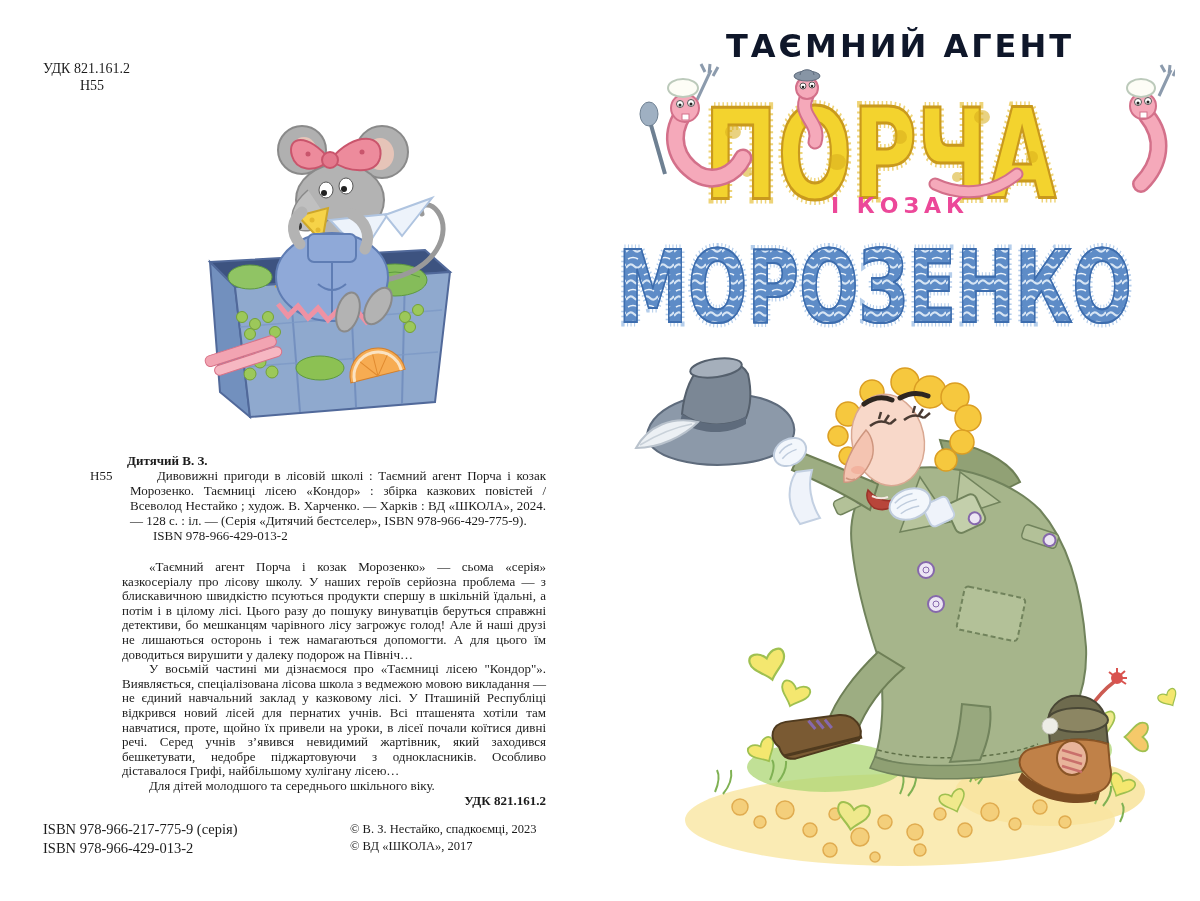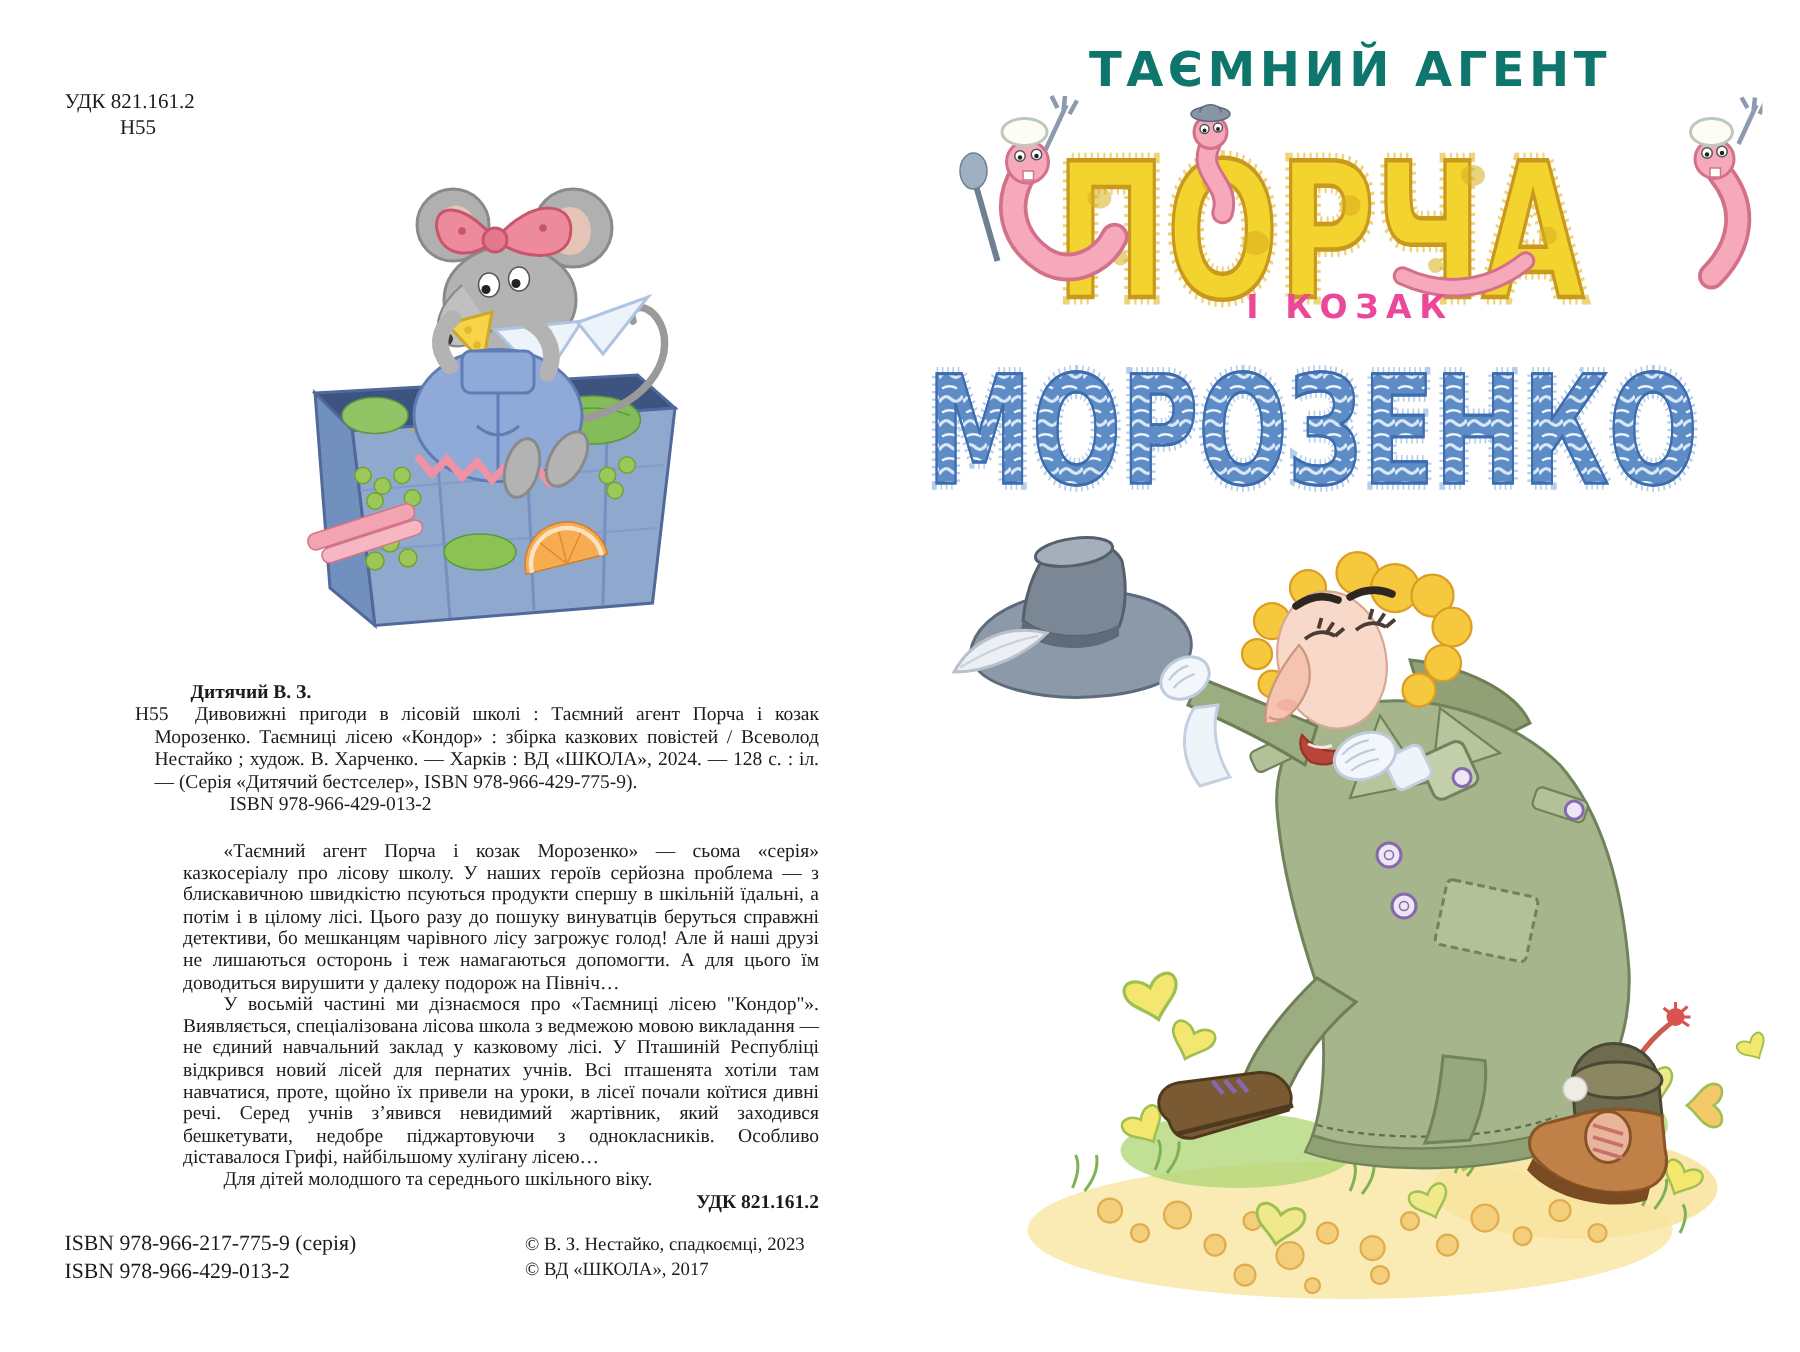--- a/index.html
+++ b/index.html
@@ -11,35 +11,35 @@
   .abs { position:absolute; }
 
   
   .udk-top { left:43px; top:60px; width:98px; font-size:14px; line-height:17px; }
   .udk-top .code { text-align:center; }
 
   .bib { left:90px; top:453px; width:456px; font-size:13px; line-height:15px; }
   .bib .author { font-weight:bold; margin-left:37px; }
   .bib .entry { position:relative; }
   .bib .h55 { position:absolute; left:0; top:0; }
-  .bib .entry-text { margin-left:13px; text-indent:27px; text-align:justify; }
+  .bib .entry-text { margin-left:40px; text-indent:27px; text-align:justify; }
   .bib .bib-isbn { margin-left:63px; }
 
   .annotation { left:122px; top:560px; width:424px; font-size:13px; line-height:14.6px; text-align:justify; }
   .annotation p { margin:0; text-indent:27px; }
   .annotation .udk-right { text-align:right; font-weight:bold; text-indent:0; }
 
   .footer-isbn { left:43px; top:820px; font-size:14.5px; line-height:19px; }
   .footer-copy { left:350px; top:821px; font-size:12.5px; line-height:17px; }
 
   
   .title-top {
     left:600px; top:27px; width:600px; text-align:center;
     font-family:"DejaVu Sans", sans-serif; font-weight:bold;
-    font-size:32px; letter-spacing:3px; color:#0f766e;
+    font-size:32px; letter-spacing:3px; color:#0f172a;
   }
   .title-kozak {
     left:600px; top:193px; width:600px; text-align:center;
     font-family:"DejaVu Sans", sans-serif; font-weight:bold;
     font-size:22px; letter-spacing:5px; color:#ec4899;
     text-transform:uppercase;
   }
   .porcha-svg   { left:635px; top:62px; }
   .moroz-svg    { left:610px; top:240px; }
   .cossack-svg  { left:620px; top:352px; }

